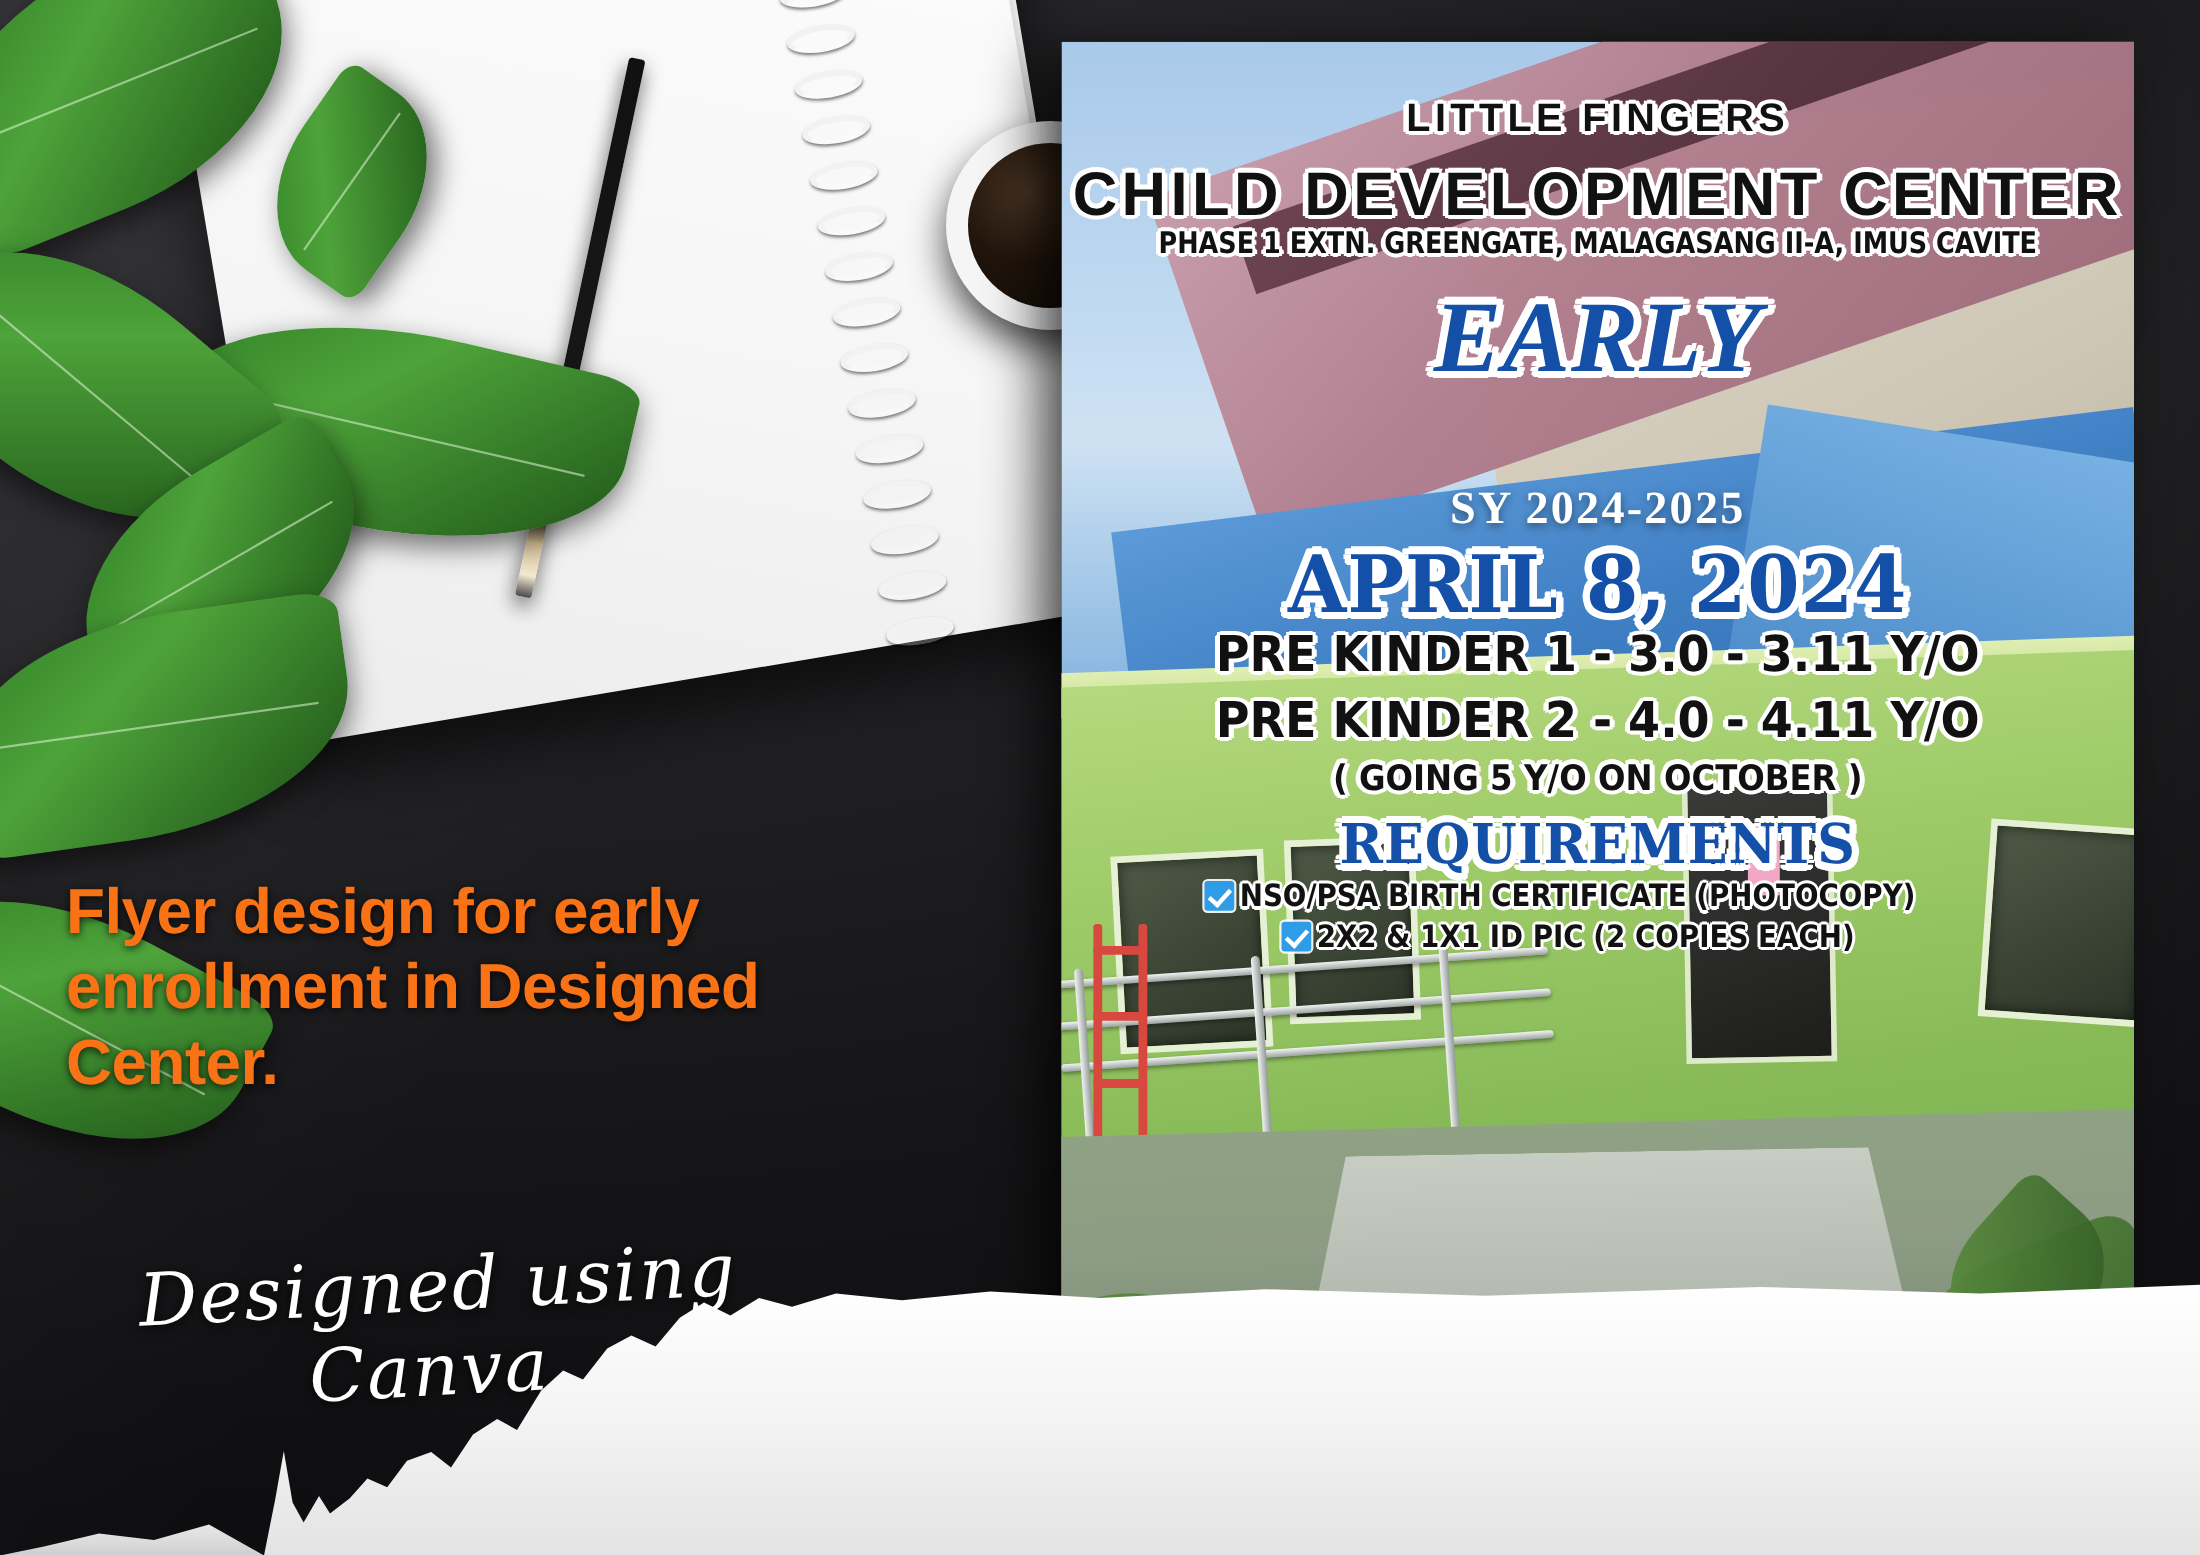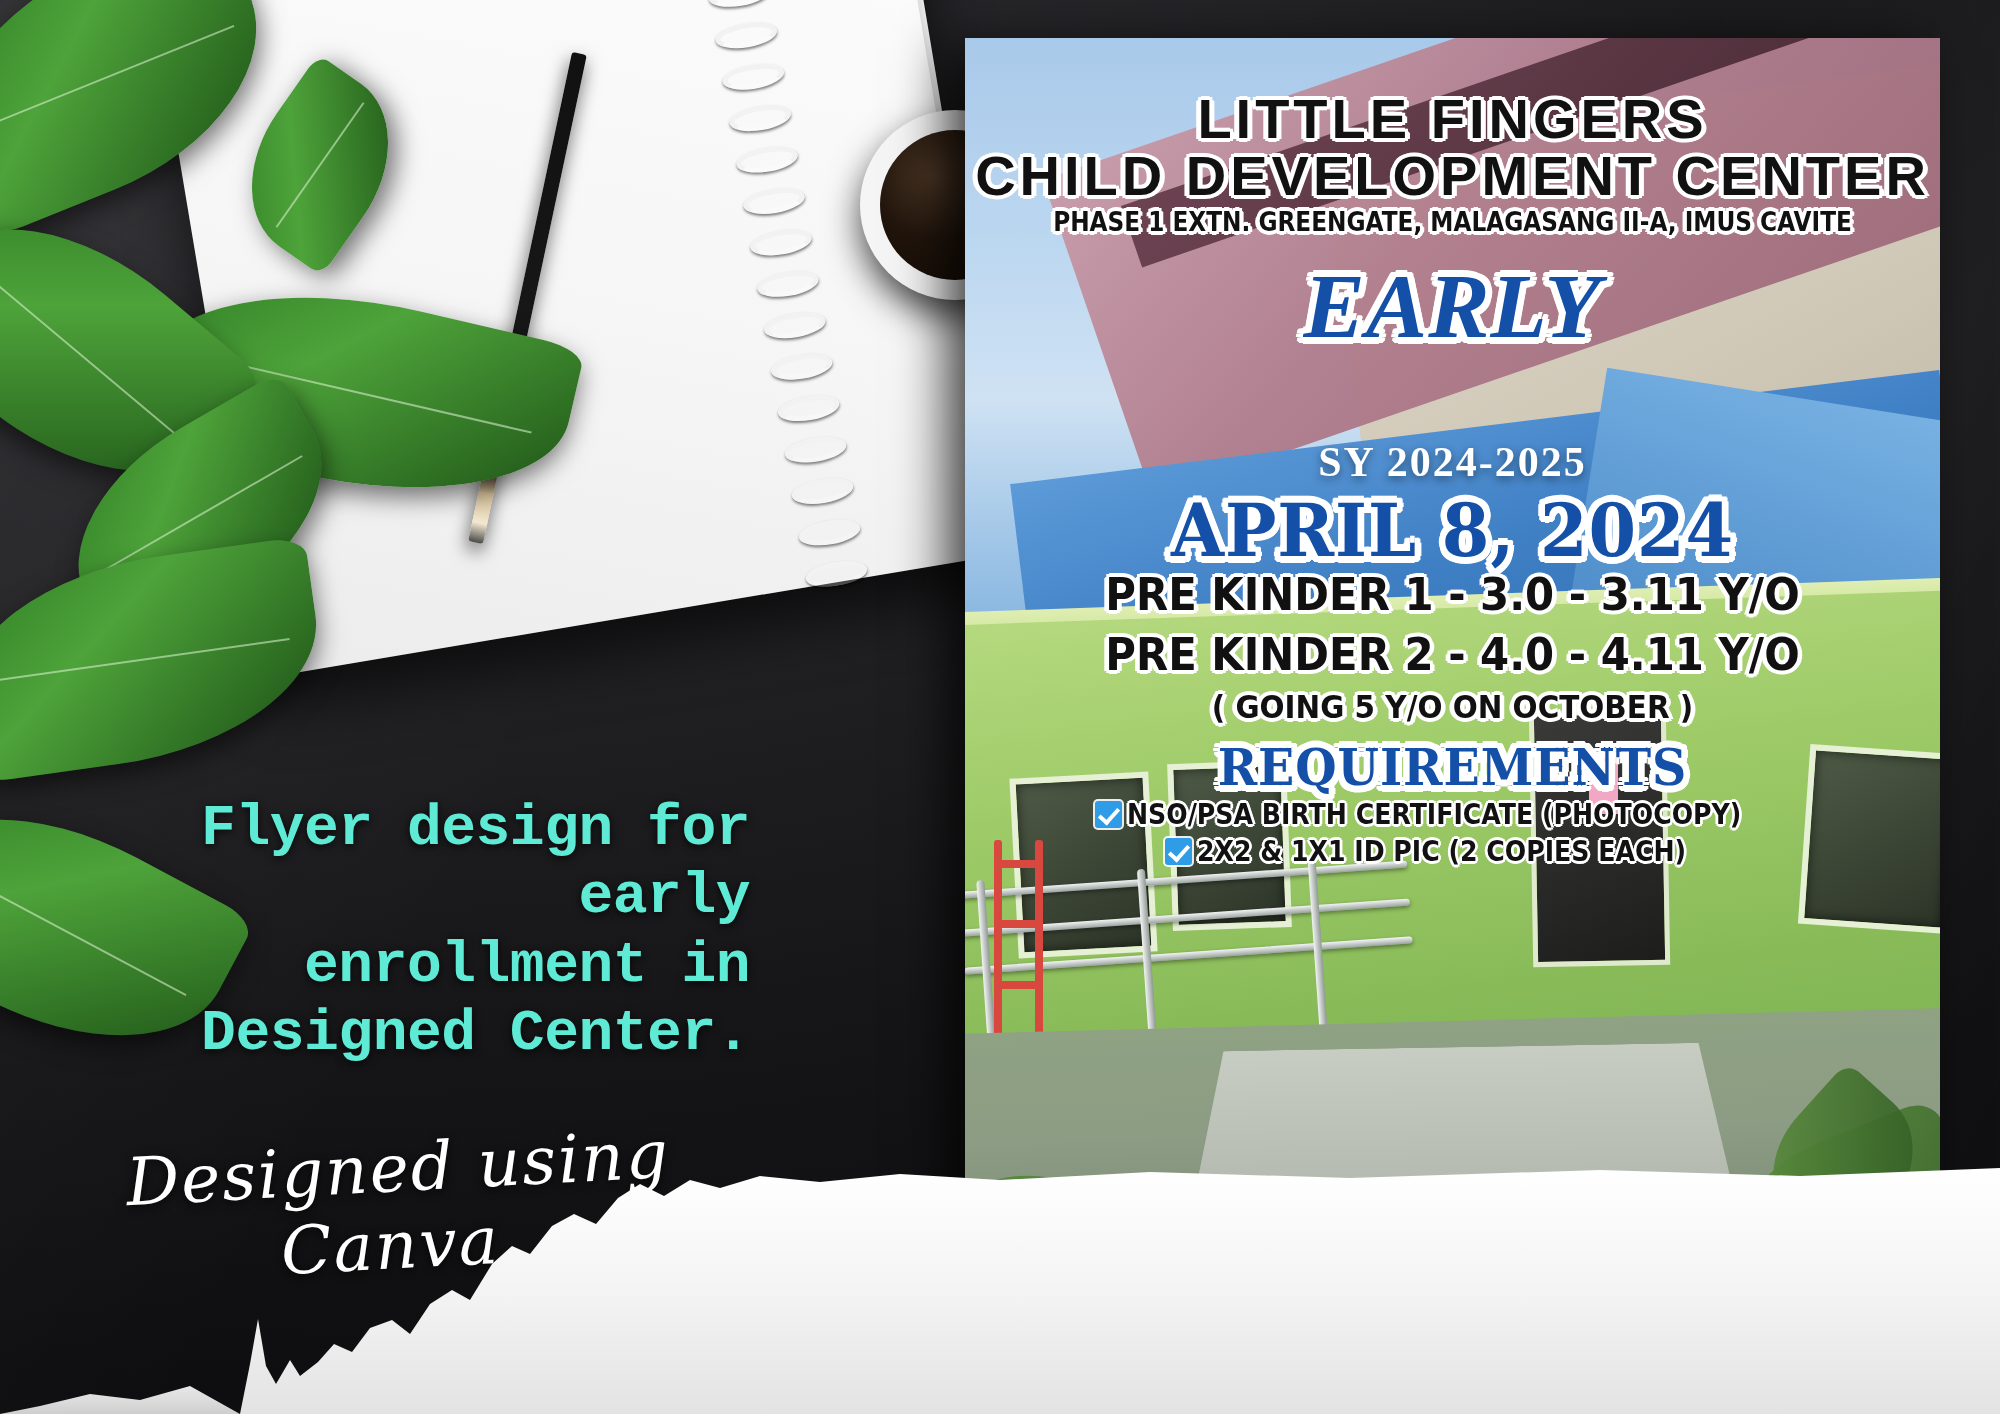--- a/index.html
+++ b/index.html
@@ -50,23 +50,23 @@
   .leaf.l4{left:-40px;top:560px;width:360px;height:200px;transform:rotate(-8deg);}
   .leaf.l5{left:-110px;top:830px;width:340px;height:195px;transform:rotate(28deg);}
   .leaf.l6{left:230px;top:100px;width:180px;height:130px;transform:rotate(-55deg);}
   .leaf.l7{left:60px;top:430px;width:280px;height:170px;transform:rotate(-30deg);}
 
   
   .torn{position:absolute;left:0;right:0;bottom:0;height:300px;}
   .torn svg{display:block;width:100%;height:100%;}
 
   
-  .caption{position:absolute;left:60px;top:795px;width:690px;text-align:right;
-           color:#5eead4;font-size:58px;line-height:1.18;font-weight:700;
-           font-family:Liberation Mono, monospace;letter-spacing:-0.5px;
+  .caption{position:absolute;left:60px;top:795px;width:690px;text-align:left;
+           color:#f97316;font-size:58px;line-height:1.18;font-weight:700;
+           font-family:Liberation Sans, sans-serif;letter-spacing:-0.5px;
            text-shadow:0 2px 8px rgba(0,0,0,.8);}
   .signature{position:absolute;left:90px;top:1130px;width:620px;text-align:center;
            color:#fff;font-size:66px;font-style:italic;font-weight:400;
            font-family:"DejaVu Serif",serif;letter-spacing:2px;
            transform:rotate(-3deg);
            text-shadow:0 2px 10px rgba(0,0,0,.8);}
 
   
   .flyer{position:absolute;left:965px;top:38px;width:975px;height:1293px;overflow:hidden;
          box-shadow:-18px 10px 48px rgba(0,0,0,.75);}
@@ -128,21 +128,21 @@
   .stroke-w{text-shadow:
       -3px -3px 0 #fff, 3px -3px 0 #fff, -3px 3px 0 #fff, 3px 3px 0 #fff,
       -4px 0 0 #fff, 4px 0 0 #fff, 0 -4px 0 #fff, 0 4px 0 #fff,
       -5px 1px 0 #fff, 5px 1px 0 #fff;}
   .stroke-w-lg{text-shadow:
       -5px -5px 0 #fff, 5px -5px 0 #fff, -5px 5px 0 #fff, 5px 5px 0 #fff,
       -7px 0 0 #fff, 7px 0 0 #fff, 0 -7px 0 #fff, 0 7px 0 #fff,
       -6px 4px 0 #fff, 6px 4px 0 #fff, -4px 6px 0 #fff, 4px 6px 0 #fff,
       -6px -4px 0 #fff, 6px -4px 0 #fff;}
 
-  .name1{top:48px;font-size:56px;letter-spacing:4px;}
+  .name1{top:48px;font-size:36px;letter-spacing:4px;}
   .name2{top:105px;font-size:56px;letter-spacing:4px;}
   .addr{top:168px;font-size:27px;letter-spacing:0px;font-weight:700;
         font-family:"DejaVu Sans",sans-serif;transform:scaleX(.86);}
 
   .early{top:215px;font-size:92px;font-style:italic;font-weight:700;color:#1450a8;
          letter-spacing:1px;font-family:"Liberation Serif",serif;}
   .reg{top:305px;font-size:92px;font-style:italic;font-weight:700;color:#1450a8;
          letter-spacing:1px;font-family:"Liberation Serif",serif;}
   .sy{top:400px;font-size:42px;color:#ffffff;font-weight:700;letter-spacing:2px;
       font-family:Liberation Serif, serif;text-shadow:0 3px 8px rgba(0,0,0,.45);}

